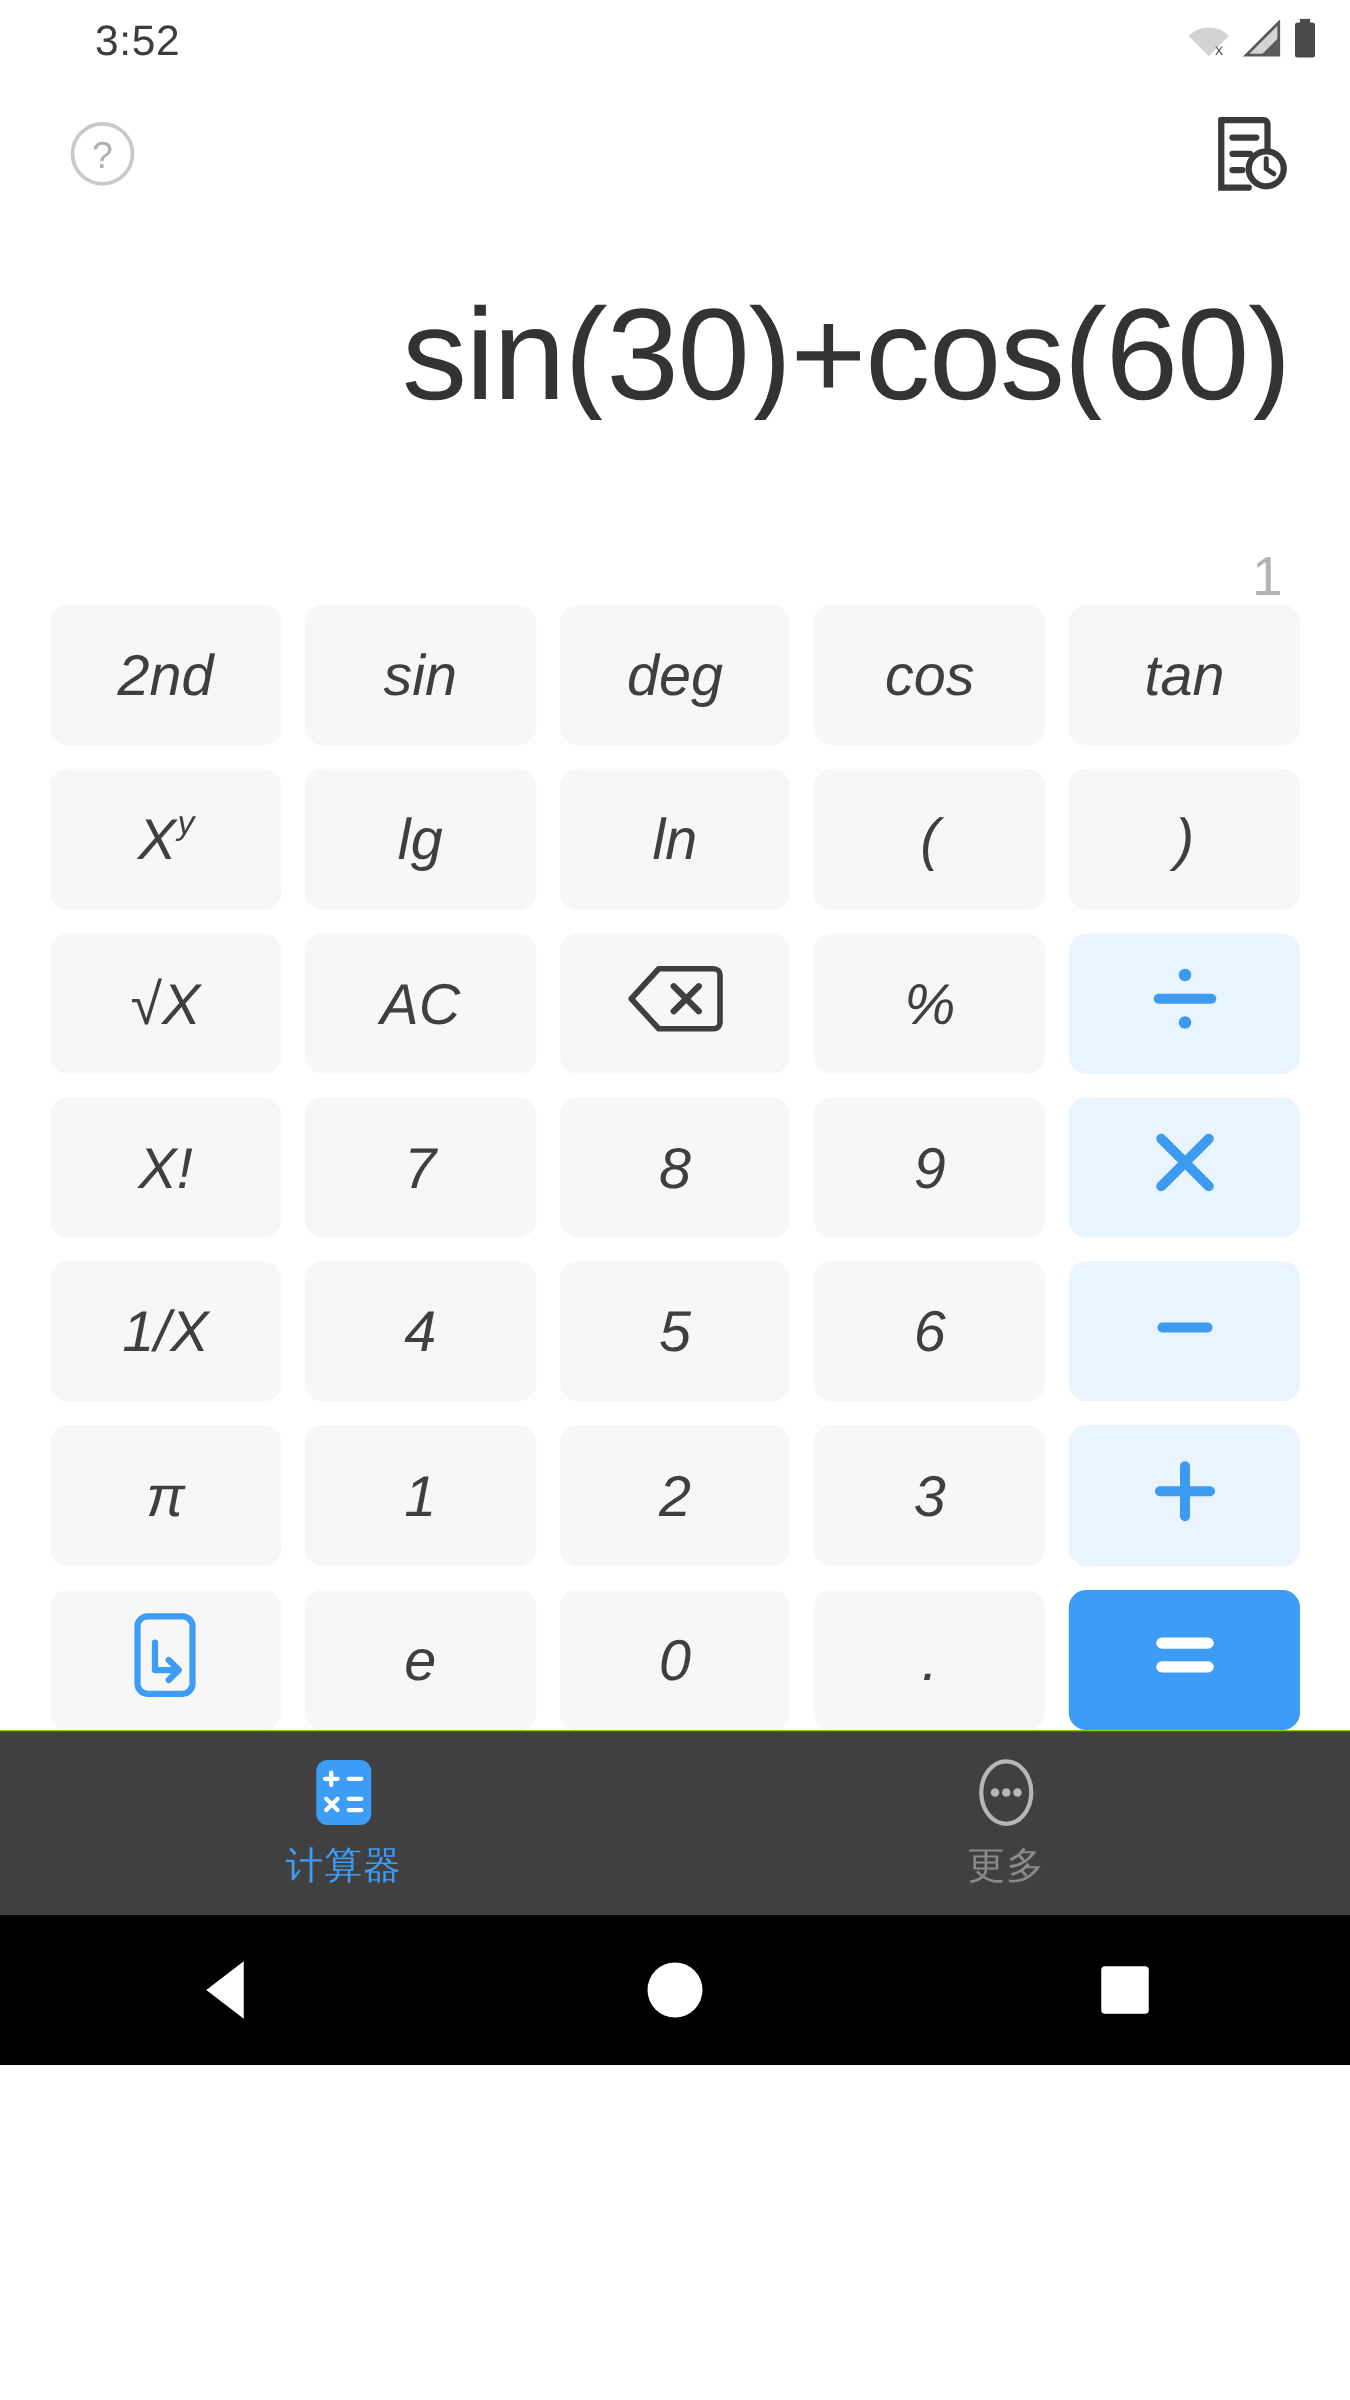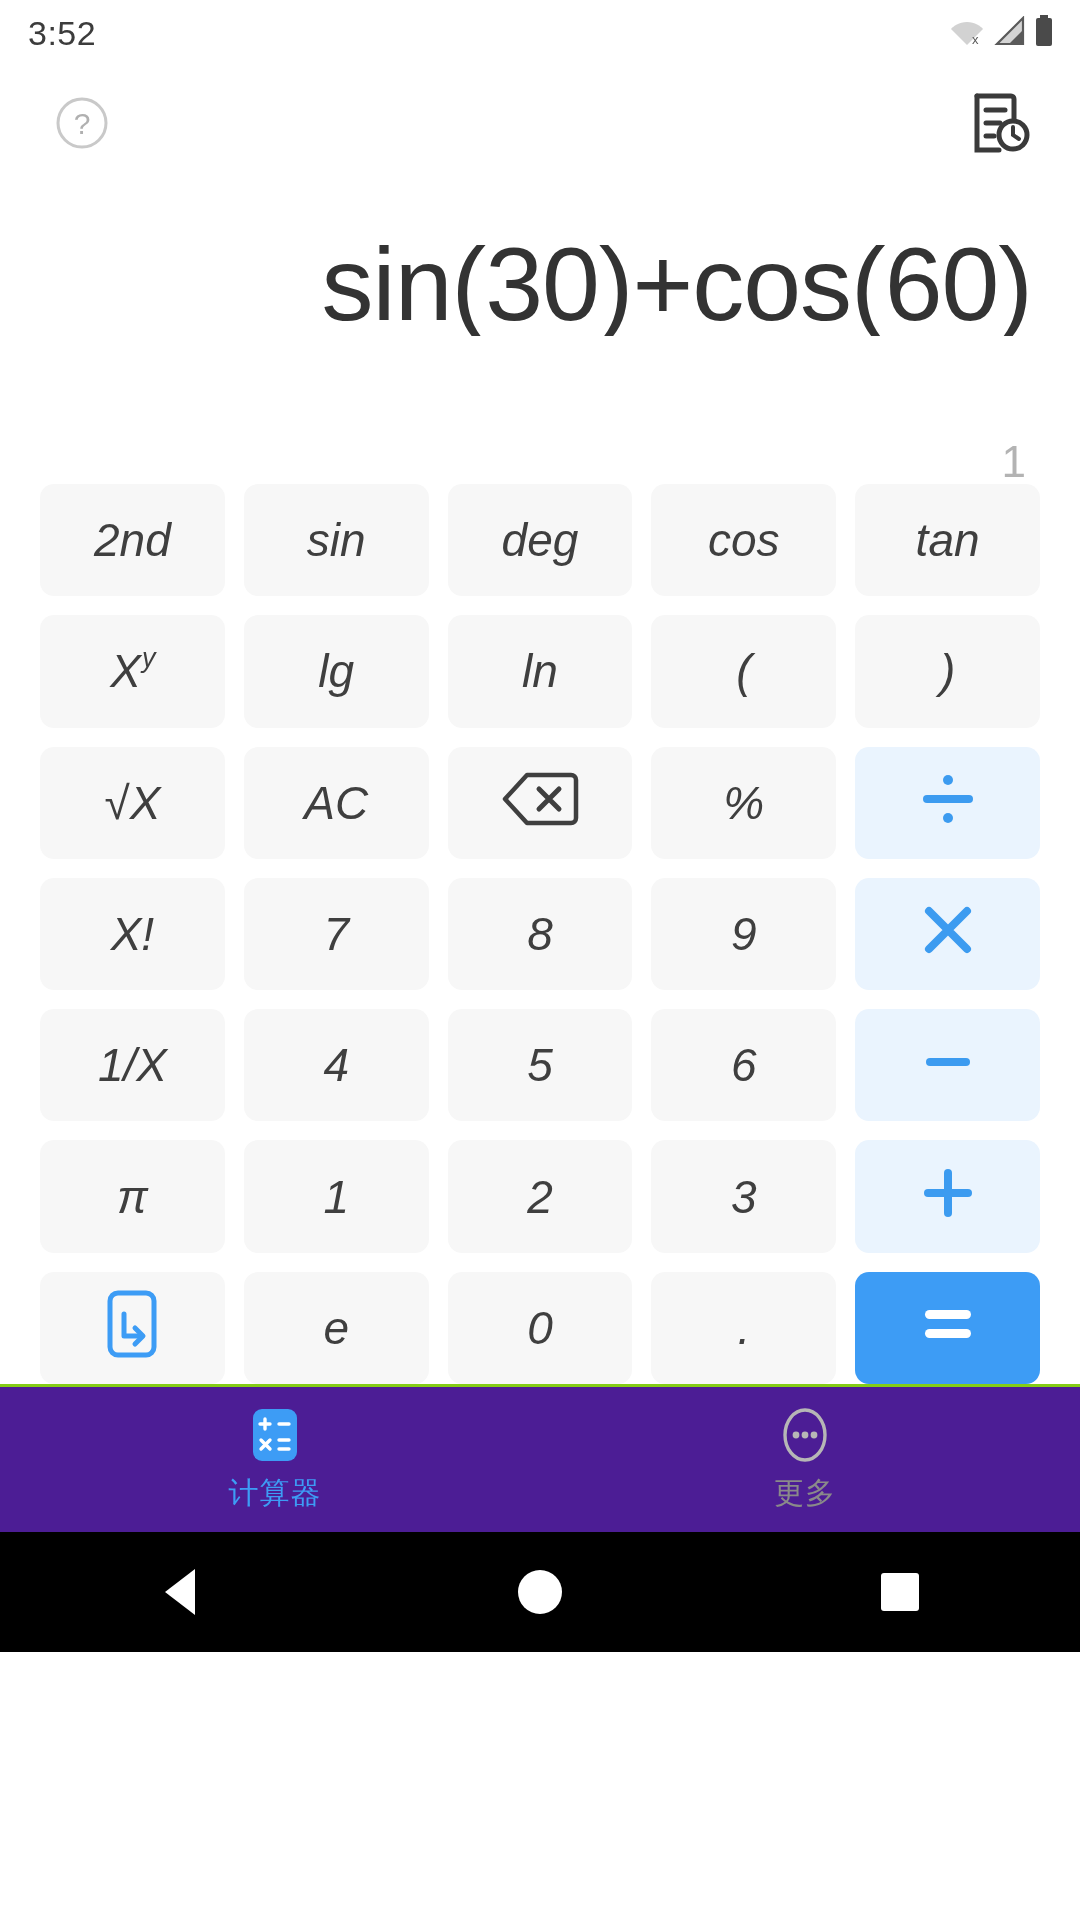--- a/index.html
+++ b/index.html
@@ -10,21 +10,21 @@
     overflow:hidden;
   }
   #app { position:relative; width:1080px; height:1920px; background:#fff; display:flex; flex-direction:column; }
 
   
   .statusbar {
     height:66px; flex:0 0 66px;
     display:flex; align-items:center; justify-content:space-between;
     padding:0 26px 0 28px;
   }
-  .status-time { font-size:34px; color:#3c3c3c; letter-spacing:0.5px; font-weight:400; }
+  .status-time { font-size:34px; color:#3c3c3c; letter-spacing:0.5px; font-weight:400;margin-left:48px; }
   .status-icons { display:flex; align-items:center; gap:9px; }
 
   
   .actionbar {
     height:118px; flex:0 0 118px;
     display:flex; align-items:center; justify-content:space-between;
     padding:0 44px 0 54px;
   }
   .help-btn { width:56px; height:56px; display:flex; align-items:center; justify-content:center; }
   .history-btn { width:72px; height:72px; display:flex; align-items:center; justify-content:center; }
@@ -64,24 +64,24 @@
     user-select:none;
     line-height:1;
   }
   .key.op { background:#eaf4fe; color:#3c9bf0; }
   .key.equals { background:#3d9cf5; color:#ffffff; }
   .key .sup { font-size:27px; vertical-align:super; position:relative; top:-13px; left:1px; }
 
   
   .tabbar {
     flex:0 0 148px;
-    border-top:3px solid #84cc16;
+    border-top:1px solid #84cc16;
     display:flex; align-items:center; justify-content:space-around;
     padding:0 10px;
-    background:#4c1d95;
+    background:#404040;
   }
   .tab { display:flex; flex-direction:column; align-items:center; justify-content:center; width:25%; gap:10px; }
   .tab-icon { height:58px; display:flex; align-items:flex-end; justify-content:center; }
   .tab-label { font-size:30px; color:#8a8a8a; letter-spacing:1px; }
   .tab.active .tab-label { color:#3d9cf5; }
 
   
   .navbar {
     flex:0 0 120px;
     background:#000;

